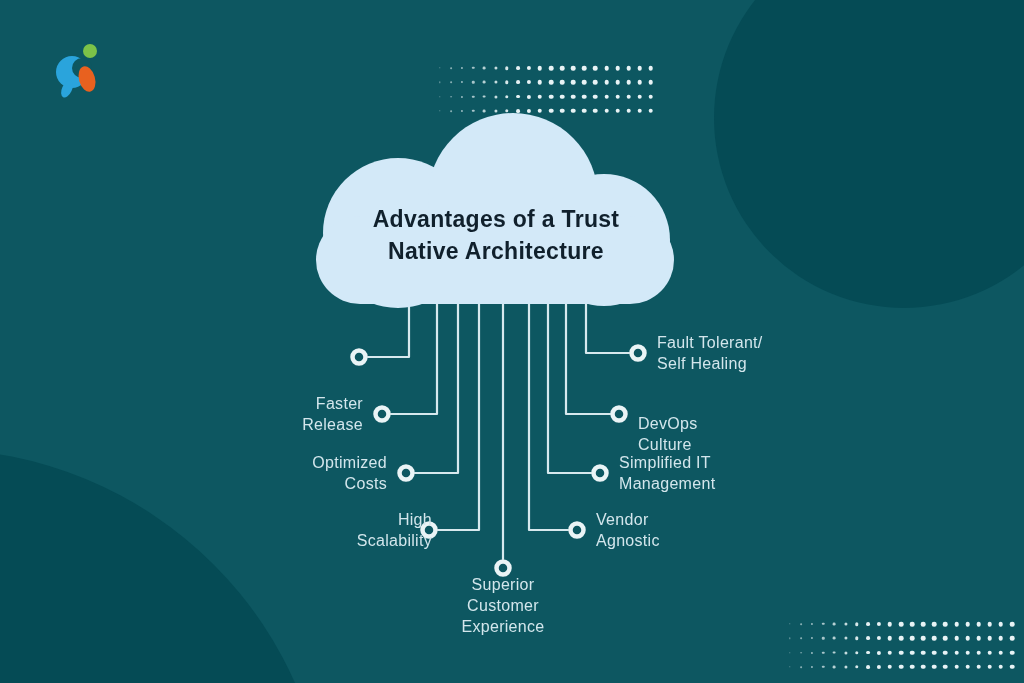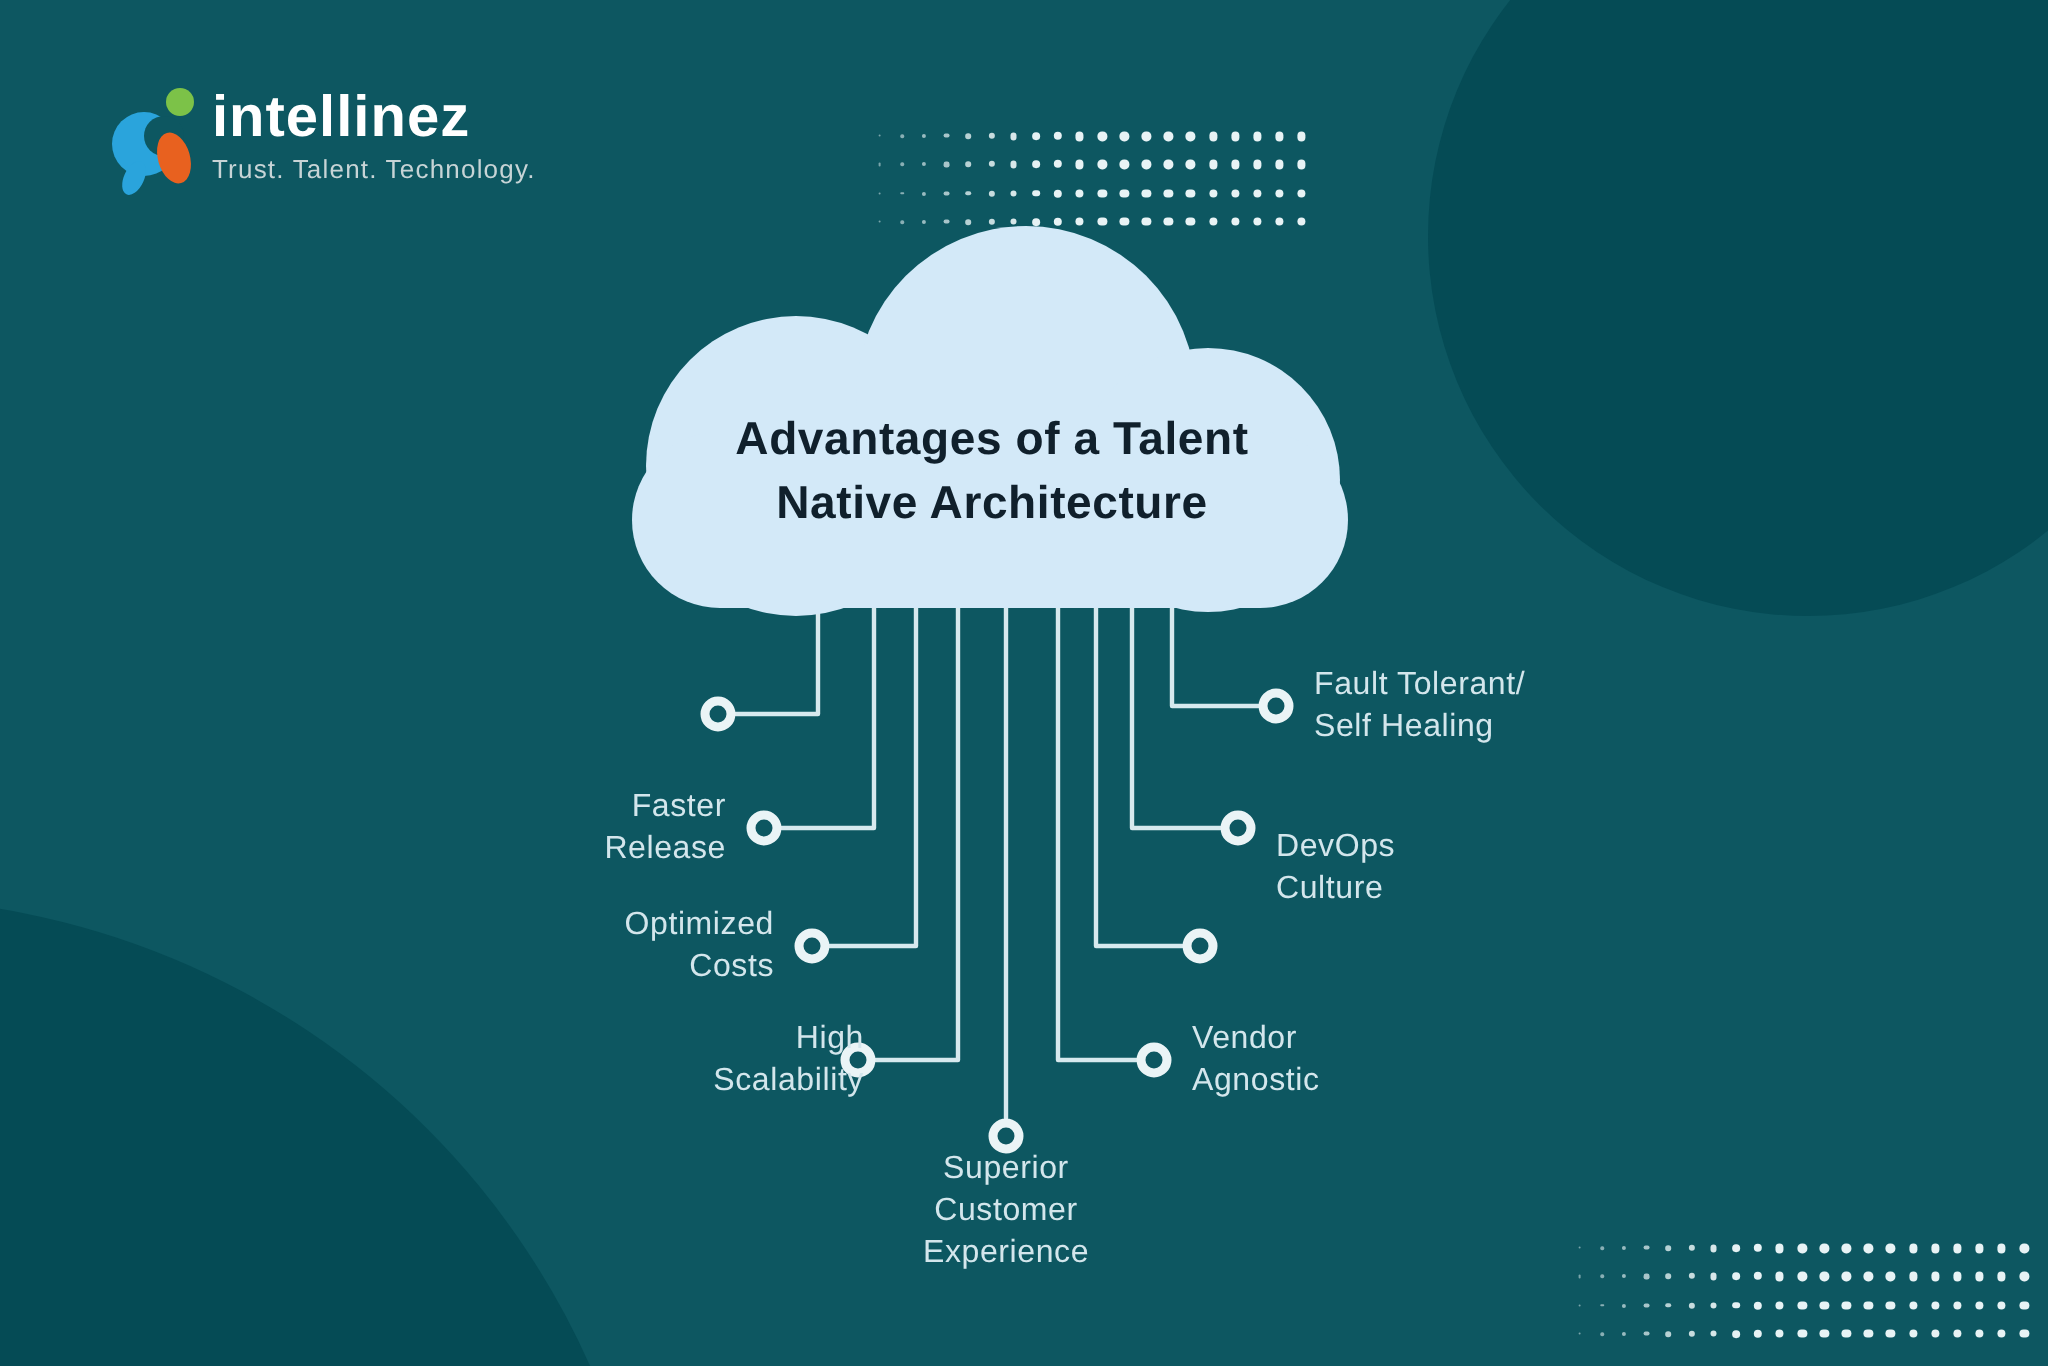--- a/index.html
+++ b/index.html
@@ -278,47 +278,45 @@
       <circle cx="429" cy="530" r="6.5"></circle>
       <circle cx="503" cy="568" r="6.5"></circle>
       <circle cx="577" cy="530" r="6.5"></circle>
       <circle cx="600" cy="473" r="6.5"></circle>
       <circle cx="619" cy="414" r="6.5"></circle>
       <circle cx="638" cy="353" r="6.5"></circle>
     </g>
   </svg>
 
   <div class="cloud-title">
-    <div>Advantages of a Talent</div>
+    <div>Advantages of a Trust</div>
     <div>Native Architecture</div>
   </div>
 
   <div class="adv-label align-right" style="right:661px; top:393px">Faster
 Release</div>
   <div class="adv-label align-right" style="right:637px; top:452px">Optimized
 Costs</div>
   <div class="adv-label align-right" style="right:592px; top:509px">High
 Scalability</div>
   <div class="adv-label align-center" style="left:403px; top:574px; width:200px">Superior
 Customer
 Experience</div>
   <div class="adv-label" style="left:596px; top:509px">Vendor
 Agnostic</div>
+  <div class="adv-label" style="left:619px; top:452px">Simplified IT
+Management</div>
   <div class="adv-label" style="left:638px; top:413px">DevOps
 Culture</div>
   <div class="adv-label" style="left:657px; top:332px">Fault Tolerant/
 Self Healing</div>
 
   <div class="logo">
     <svg class="logo-icon" width="44" height="62" viewBox="0 0 44 62">
       <circle cx="16" cy="32" r="16" fill="#2aa4dc"></circle>
       <ellipse cx="11" cy="49" rx="5" ry="9" fill="#2aa4dc" transform="rotate(25 11 49)"></ellipse>
       <circle cx="26" cy="28" r="10" fill="#0d5761"></circle>
       <ellipse cx="31" cy="39" rx="8" ry="13" fill="#e8611f" transform="rotate(-16 31 39)"></ellipse>
       <circle cx="34" cy="11" r="7" fill="#7cc248"></circle>
     </svg>
-    <div class="logo-text">
-      <div class="logo-name">intellinez</div>
-      <div class="logo-tagline">Trust. Talent. Technology.</div>
-    </div>
   </div>
 
 </div>
 
 </body></html>

